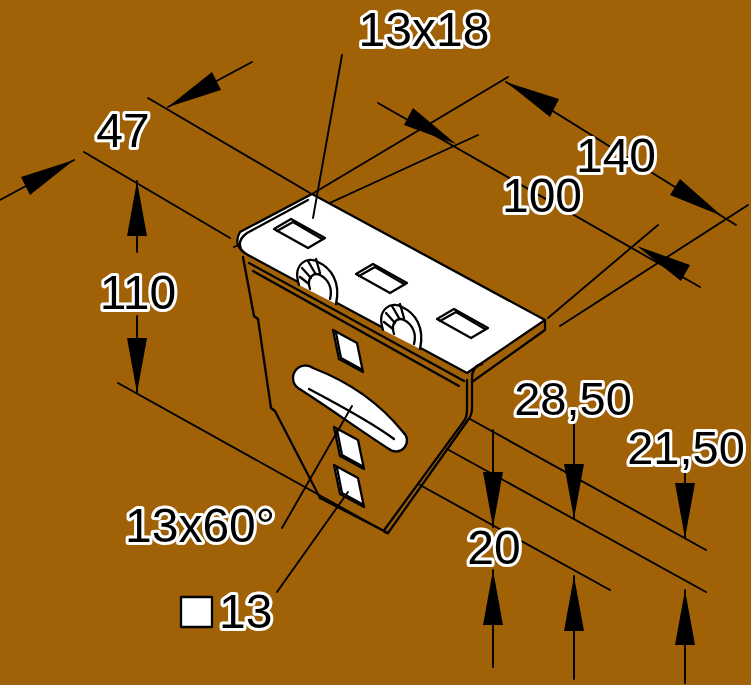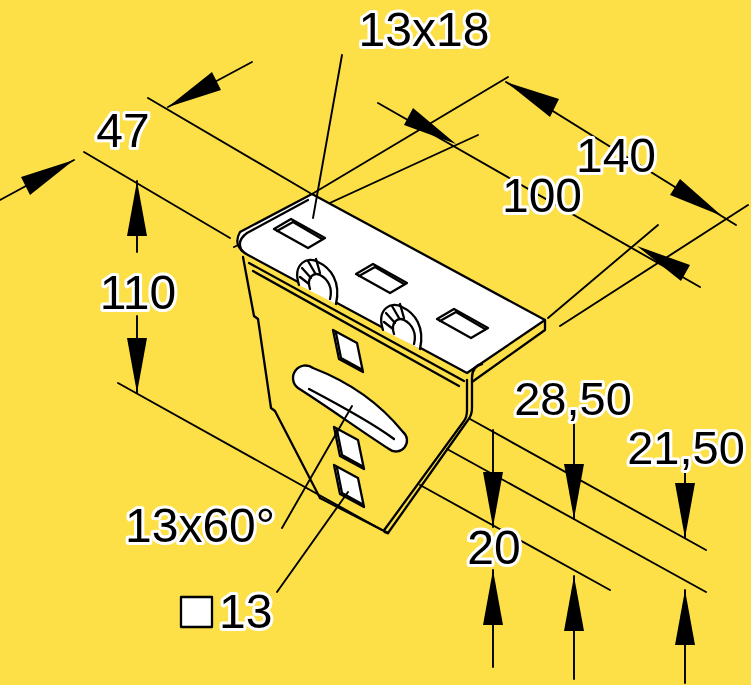--- a/index.html
+++ b/index.html
@@ -3,21 +3,21 @@
 <meta charset="utf-8">
 <style>
   html, body {
     margin: 0;
     padding: 0;
     background: #ffffff;
   }
   .stage {
     width: 751px;
     height: 685px;
-    background: #fde047;
+    background: #a16207;
     position: relative;
     overflow: hidden;
     text-decoration: underline;
   }
   svg { display: block; }
   .dim-label {
     font-family: "Liberation Sans", sans-serif;
     font-size: 48px;
     fill: #000000;
     paint-order: stroke;

